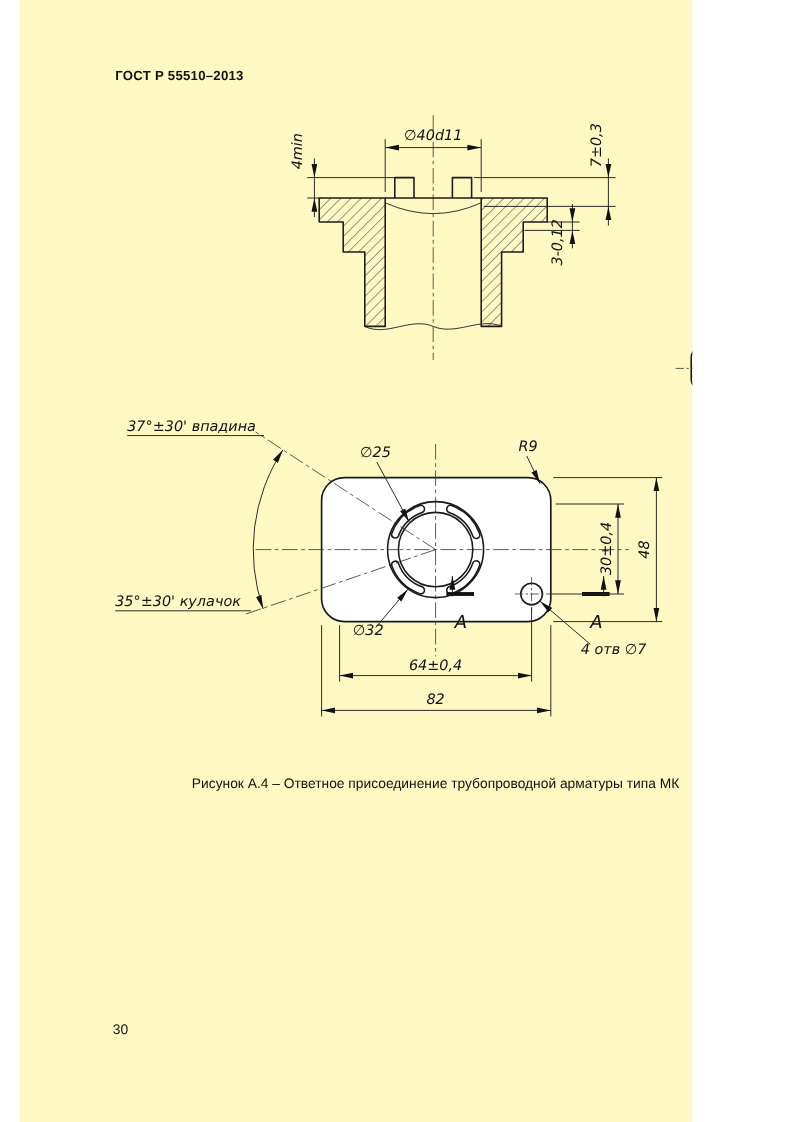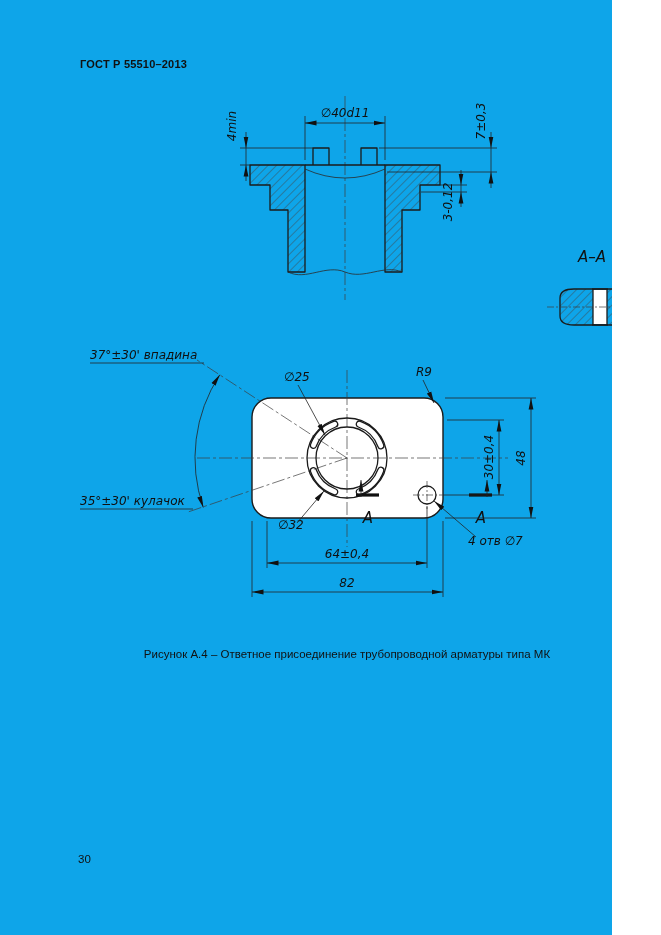--- a/index.html
+++ b/index.html
@@ -1,17 +1,17 @@
 <!DOCTYPE html>
 <html><head>
 <meta charset="utf-8">
 <style>
   html,body{margin:0;padding:0;background:#ffffff;}
-  .page{position:relative;width:612px;height:935px;background:#0ea5e9;overflow:hidden;
-        font-family:"Liberation Sans",sans-serif;color:#111;}
+  .page{position:relative;width:561px;height:935px;background:#fef9c3;overflow:hidden;
+        font-family:"Liberation Sans",sans-serif;color:#111;margin-left:16px;}
   .hdr{position:absolute;left:80px;top:58px;font-size:11px;font-weight:700;letter-spacing:.2px;}
   .cap{position:absolute;top:648px;left:40px;width:614px;text-align:center;font-size:11.5px;}
   .pg{position:absolute;left:78px;top:853px;font-size:11.5px;}
   svg.draw{position:absolute;left:0;top:0;}
   .ol{fill:none;stroke:#1b1b1b;stroke-width:1.3;stroke-linejoin:round;}
   .olf{fill:#fff;stroke:#1b1b1b;stroke-width:1.4;stroke-linejoin:round;}
   .hatch{fill:url(#hat);stroke:#1b1b1b;stroke-width:1.3;stroke-linejoin:round;}
   .thin{fill:none;stroke:#2b2b2b;stroke-width:.8;}
   .cl{fill:none;stroke:#3c3c3c;stroke-width:.7;stroke-dasharray:13 3 3 3;}
   .cl2{fill:none;stroke:#3c3c3c;stroke-width:.7;stroke-dasharray:7 2 2 2;}

